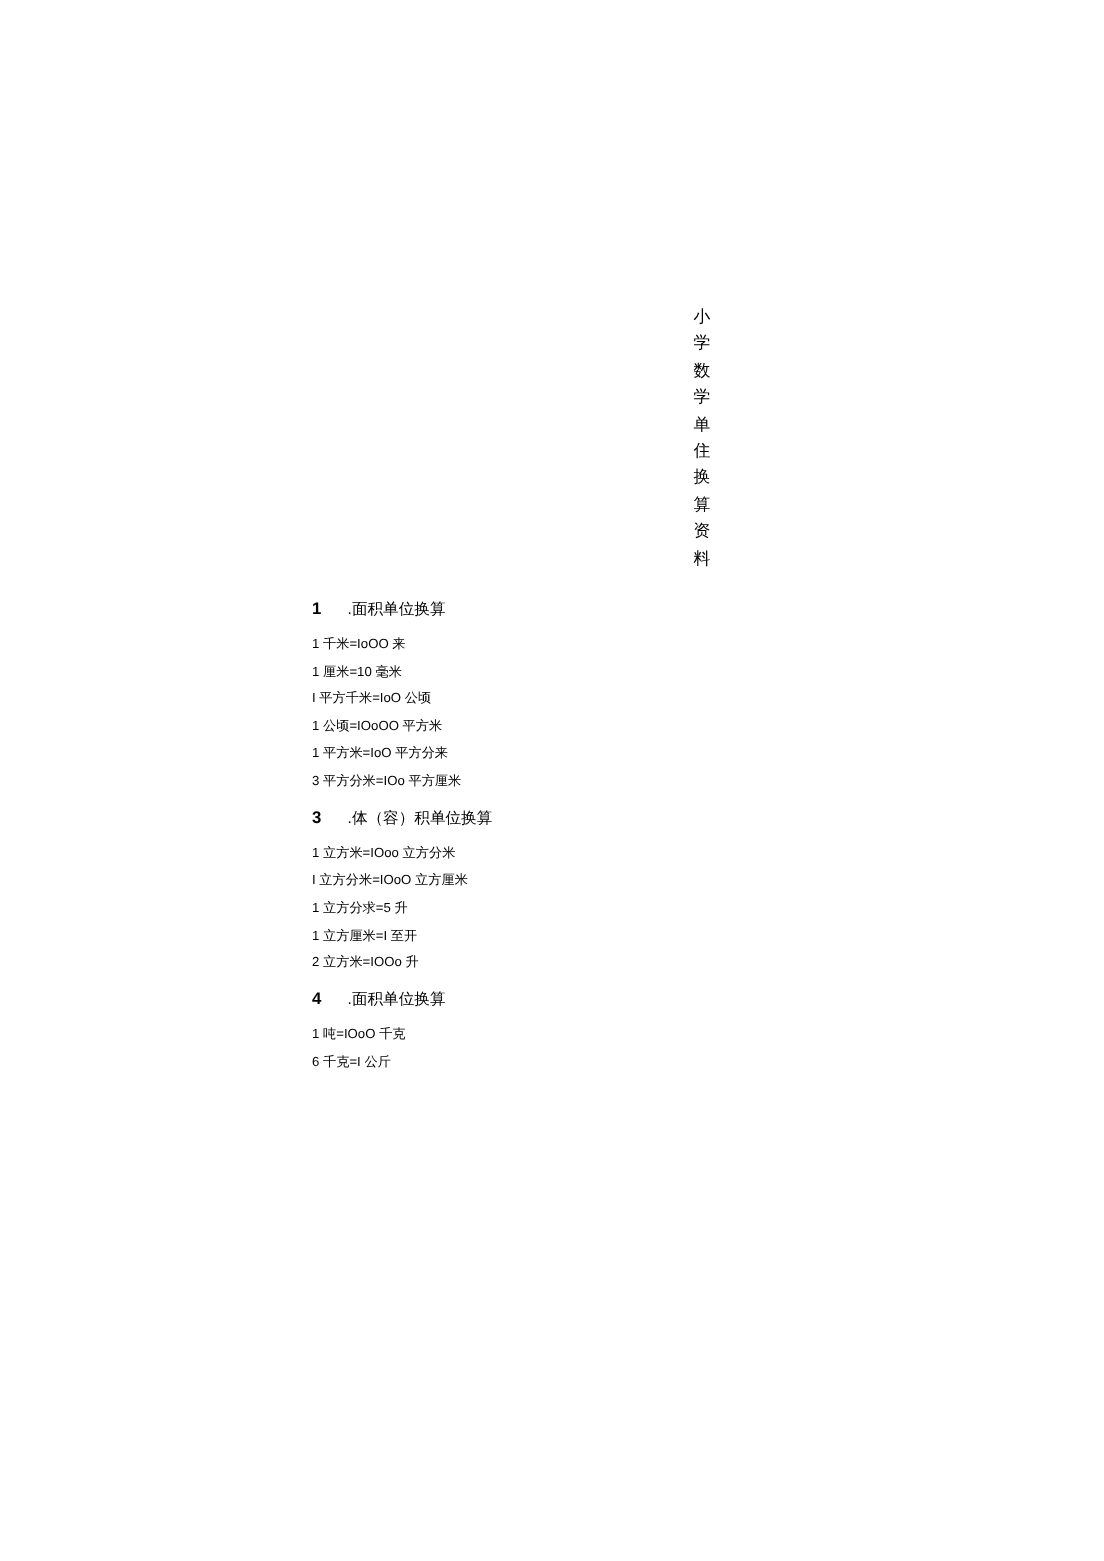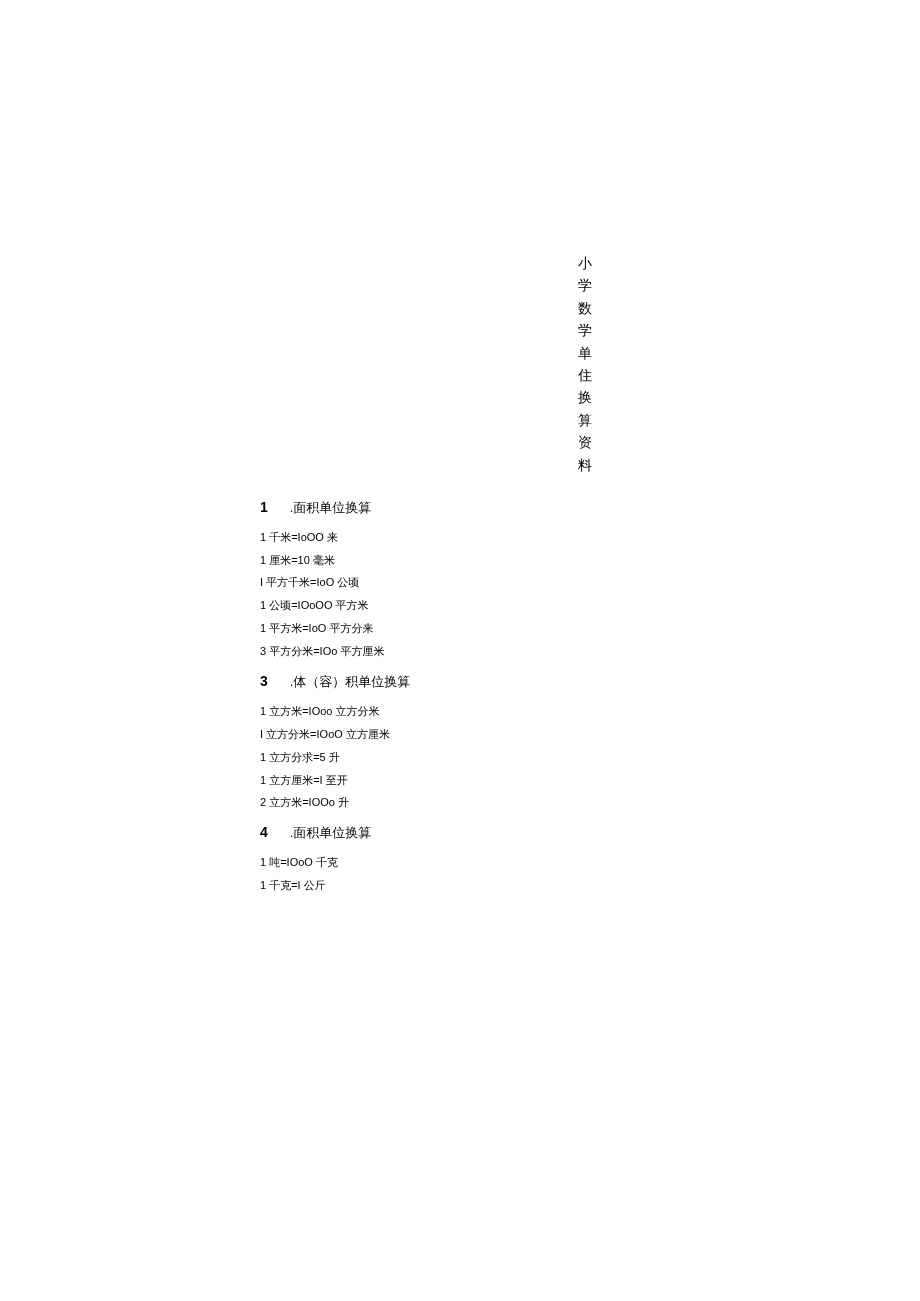--- a/index.html
+++ b/index.html
@@ -96,16 +96,16 @@
     <div class="item">I 立方分米=IOoO 立方厘米</div>
     <div class="item">1 立方分求=5 升</div>
     <div class="item">1 立方厘米=I 至开</div>
     <div class="item">2 立方米=IOOo 升</div>
 
     <div class="section-heading">
       <span class="num">4</span>
       <span class="label">.面积单位换算</span>
     </div>
     <div class="item">1 吨=IOoO 千克</div>
-    <div class="item">1 千克=I 公斤</div>
+    <div class="item">6 千克=I 公斤</div>
 
   </div>
 </div>
 
 </body></html>

